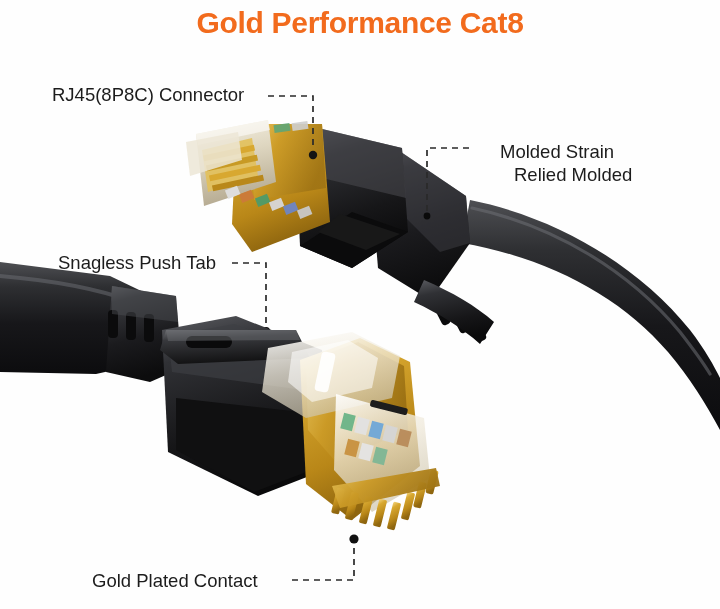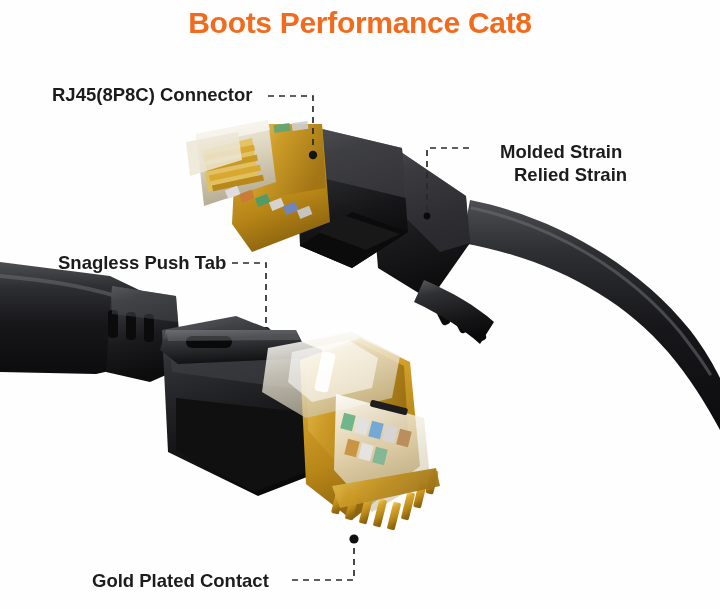--- a/index.html
+++ b/index.html
@@ -19,21 +19,20 @@
     letter-spacing:-0.3px;
     color:#F26B1D;
     white-space:nowrap;
   }
   .callout{
     position:absolute;
     font-size:18.5px;
     color:#1c1c1c;
     white-space:nowrap;
     line-height:1.22;
-    font-weight:bold;
   }
   #lbl-rj45{left:52px;top:84px;}
   #lbl-boots{left:500px;top:141px;text-align:left;}
   #lbl-snag{left:58px;top:252px;}
   #lbl-gold{left:92px;top:570px;}
   svg.art{position:absolute;left:0;top:0;width:720px;height:609px;}
 </style>
 </head>
 <body>
 
@@ -257,26 +256,26 @@
 
   <svg class="art" viewBox="0 0 720 609">
     <g stroke="#2a2a2a" stroke-width="1.7" fill="none" stroke-dasharray="6 5">
       <path d="M 268 96 L 313 96 L 313 150"></path>
       <path d="M 469 148 L 427 148 L 427 211"></path>
       <path d="M 232 263 L 266 263 L 266 326"></path>
       <path d="M 292 580 L 354 580 L 354 544"></path>
     </g>
   </svg>
 
-  <div id="title">Boots Performance Cat8</div>
+  <div id="title">Gold Performance Cat8</div>
 
   <div class="callout" id="lbl-rj45">RJ45(8P8C) Connector</div>
 
   <div class="callout" id="lbl-boots">
     <div>Molded Strain</div>
-    <div style="padding-left:14px;">Relied Strain</div>
+    <div style="padding-left:14px;">Relied Molded</div>
   </div>
 
   <div class="callout" id="lbl-gold">Gold Plated Contact</div>
 
   <div class="callout" id="lbl-snag">Snagless Push Tab</div>
 
 </div>
 
 </body></html>

